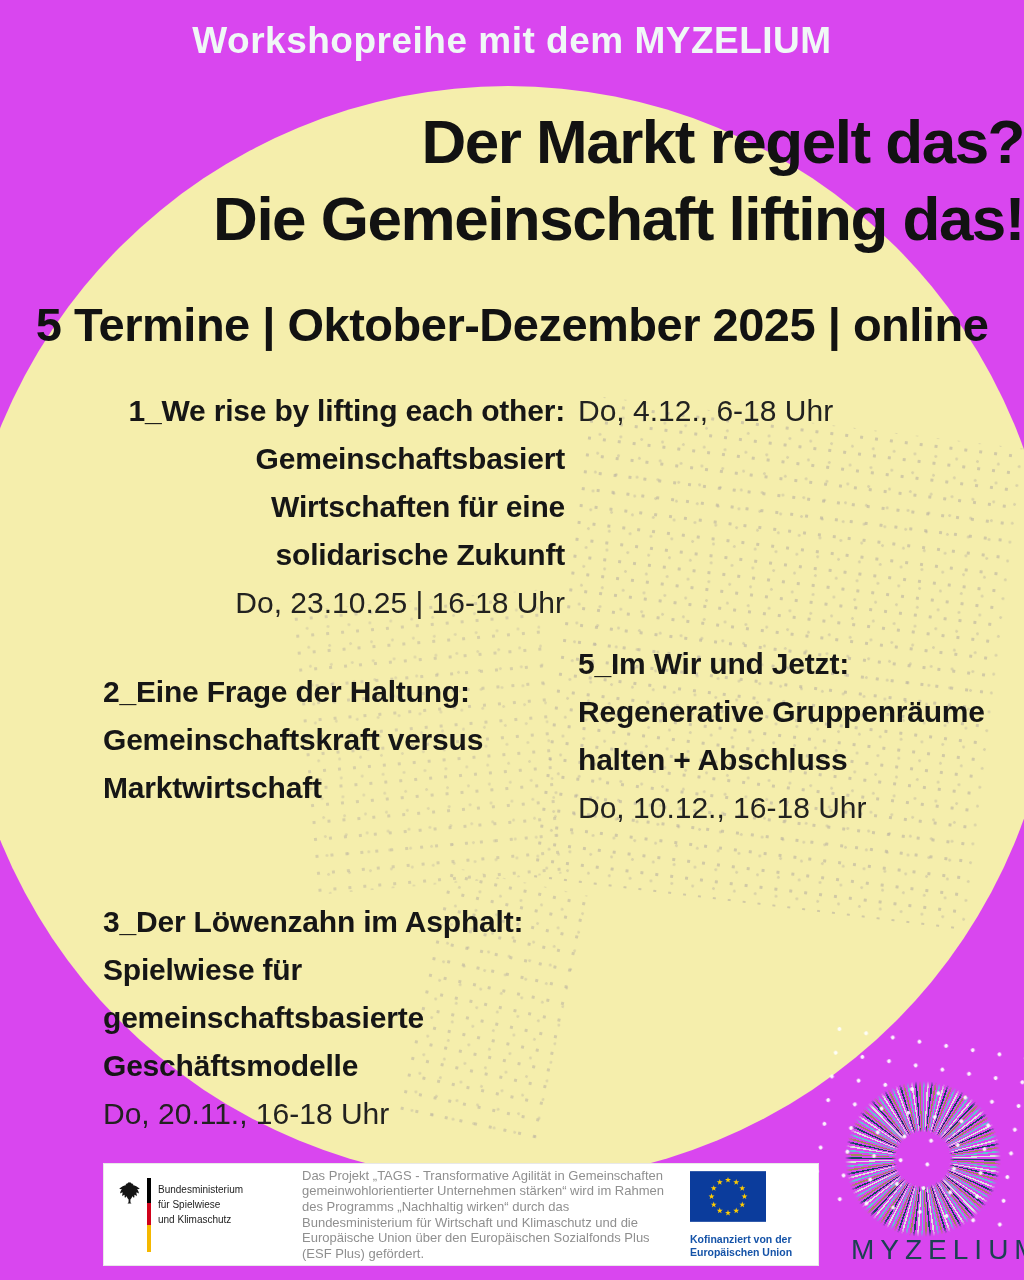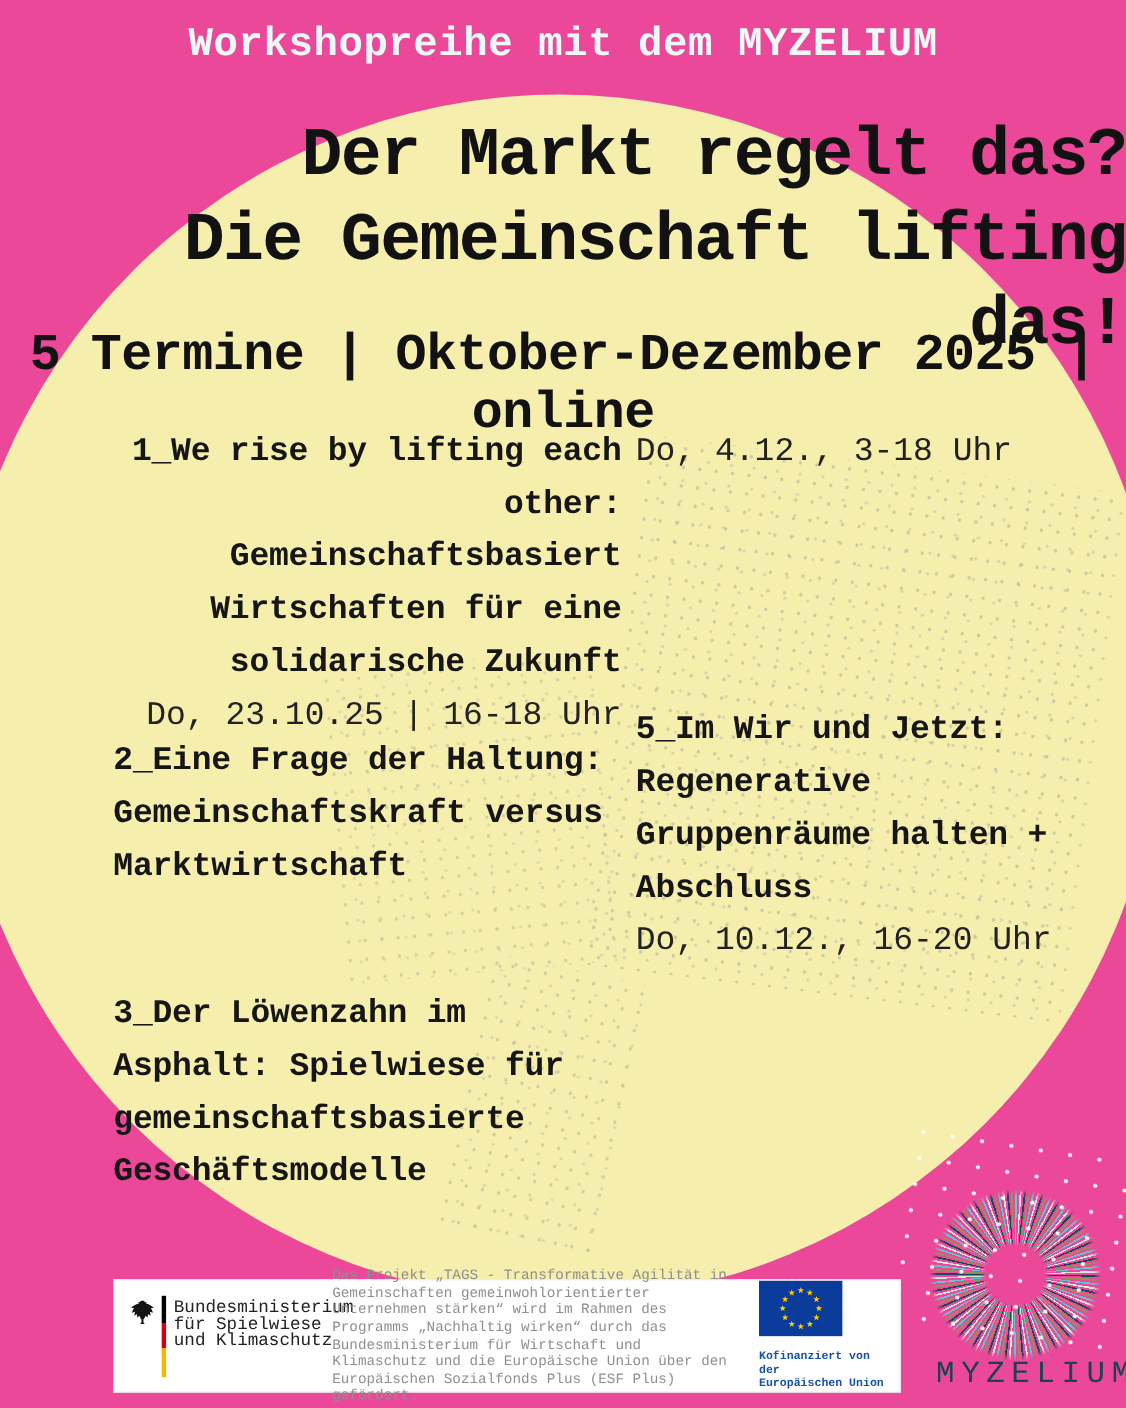--- a/index.html
+++ b/index.html
@@ -1,19 +1,19 @@
 <!DOCTYPE html>
 <html><head>
 <meta charset="utf-8">
 <style>
   html,body{margin:0;padding:0;background:#1b6d7a;}
   .poster{
     position:relative;width:1024px;height:1280px;overflow:hidden;
-    background:#ec4899;
-    font-family:Liberation Mono, monospace;
+    background:#d946ef;
+    font-family:Liberation Sans, sans-serif;
   }
   .circle{
     position:absolute;left:-40px;top:86px;width:1096px;height:1096px;
     border-radius:50%;background:#f5eeac;
   }
   .dots{position:absolute;pointer-events:none;}
   .dots-gray{
     background-image:
       radial-gradient(rgba(125,115,150,.55) 1.3px, rgba(0,0,0,0) 1.8px),
       radial-gradient(rgba(125,115,150,.40) 1.2px, rgba(0,0,0,0) 1.7px);
@@ -53,21 +53,21 @@
     position:absolute;left:103px;top:1163px;width:716px;height:103px;
     background:#ffffff;border:1px solid #e8e8e8;box-sizing:border-box;
     display:flex;align-items:center;padding:8px 14px;gap:14px;
   }
   .ministry{display:flex;gap:7px;width:170px;flex:0 0 auto;align-items:flex-start;}
   .eagle{margin-top:3px;flex:0 0 auto;}
   .stripe{
     width:4px;height:74px;flex:0 0 auto;
     background:linear-gradient(#000 0 34%, #d0021b 34% 64%, #f5b800 64% 100%);
   }
-  .ministry-name{font-size:16px;line-height:15px;color:#222;padding-top:4px;}
+  .ministry-name{font-size:10px;line-height:15px;color:#222;padding-top:4px;}
   .ministry-name span{display:block;}
   .funding{flex:1;font-size:13px;line-height:15.6px;color:#8f8f8f;margin:0;}
   .eu{width:114px;flex:0 0 auto;text-align:left;}
   .eu-caption{margin-top:7px;font-size:10.5px;line-height:12.5px;font-weight:700;color:#1553a8;}
   .eu-caption span{display:block;}
 
   .starburst{
     position:absolute;left:840px;top:1076px;width:166px;height:166px;border-radius:50%;
     background:repeating-conic-gradient(from 3deg,
       #d8e8da 0deg 1.4deg, rgba(0,0,0,0) 1.4deg 3deg,
@@ -106,29 +106,30 @@
     <div class="etitle">1_We rise by lifting each other: Gemeinschaftsbasiert Wirtschaften für eine solidarische Zukunft</div>
     <div class="edate">Do, 23.10.25 | 16-18 Uhr</div>
   </div>
 
   <div class="event e2">
     <div class="etitle">2_Eine Frage der Haltung: Gemeinschaftskraft versus Marktwirtschaft</div>
   </div>
 
   <div class="event e3">
     <div class="etitle">3_Der Löwenzahn im Asphalt: Spielwiese für gemeinschaftsbasierte Geschäftsmodelle</div>
+    <div class="edate">Do, 20.11., 16-18 Uhr</div>
   </div>
 
   <div class="event e4">
-    <div class="edate">Do, 4.12., 3-18 Uhr</div>
+    <div class="edate">Do, 4.12., 6-18 Uhr</div>
   </div>
 
   <div class="event e5">
     <div class="etitle">5_Im Wir und Jetzt: Regenerative Gruppenräume halten + Abschluss</div>
-    <div class="edate">Do, 10.12., 16-20 Uhr</div>
+    <div class="edate">Do, 10.12., 16-18 Uhr</div>
   </div>
 
   <div class="footer-bar">
 
     <div class="ministry">
       <span class="eagle">
         <svg width="22" height="27" viewBox="0 0 22 27" aria-hidden="true">
           <path fill="#141414" d="M11 1.6c-.9 0-1.6.6-1.8 1.4-.5-.3-1.2-.2-1.6.2l.8.7C6 4.3 3.3 5.6 1.2 7.8c1 .4 1.8.4 2.7.3-.9 1.1-1.6 2.7-1.8 4.3.9-.5 1.8-.9 2.7-1-.5 1.2-.7 2.5-.5 3.8.7-.7 1.5-1.2 2.3-1.4-.2 1.1 0 2.2.4 3.1.5-.8 1.1-1.4 1.8-1.7.2 1.3.9 2.5 1.8 3.2v1.9c0 1.2-.4 1.8-1.4 2.3h4.6c-1-.5-1.4-1.1-1.4-2.3v-1.9c.9-.7 1.6-1.9 1.8-3.2.7.3 1.3.9 1.8 1.7.4-.9.6-2 .4-3.1.8.2 1.6.7 2.3 1.4.2-1.3 0-2.6-.5-3.8.9.1 1.8.5 2.7 1-.2-1.6-.9-3.2-1.8-4.3.9.1 1.7.1 2.7-.3-2.1-2.2-4.8-3.5-7.2-3.9l.8-.7c-.4-.4-1.1-.5-1.6-.2-.2-.8-.9-1.4-1.8-1.4z"></path>
           <circle cx="11" cy="3.2" r="1.4" fill="#141414"></circle>
           <path fill="#141414" d="M9.8 2.9l-1.7.5 1.7.8z"></path>

